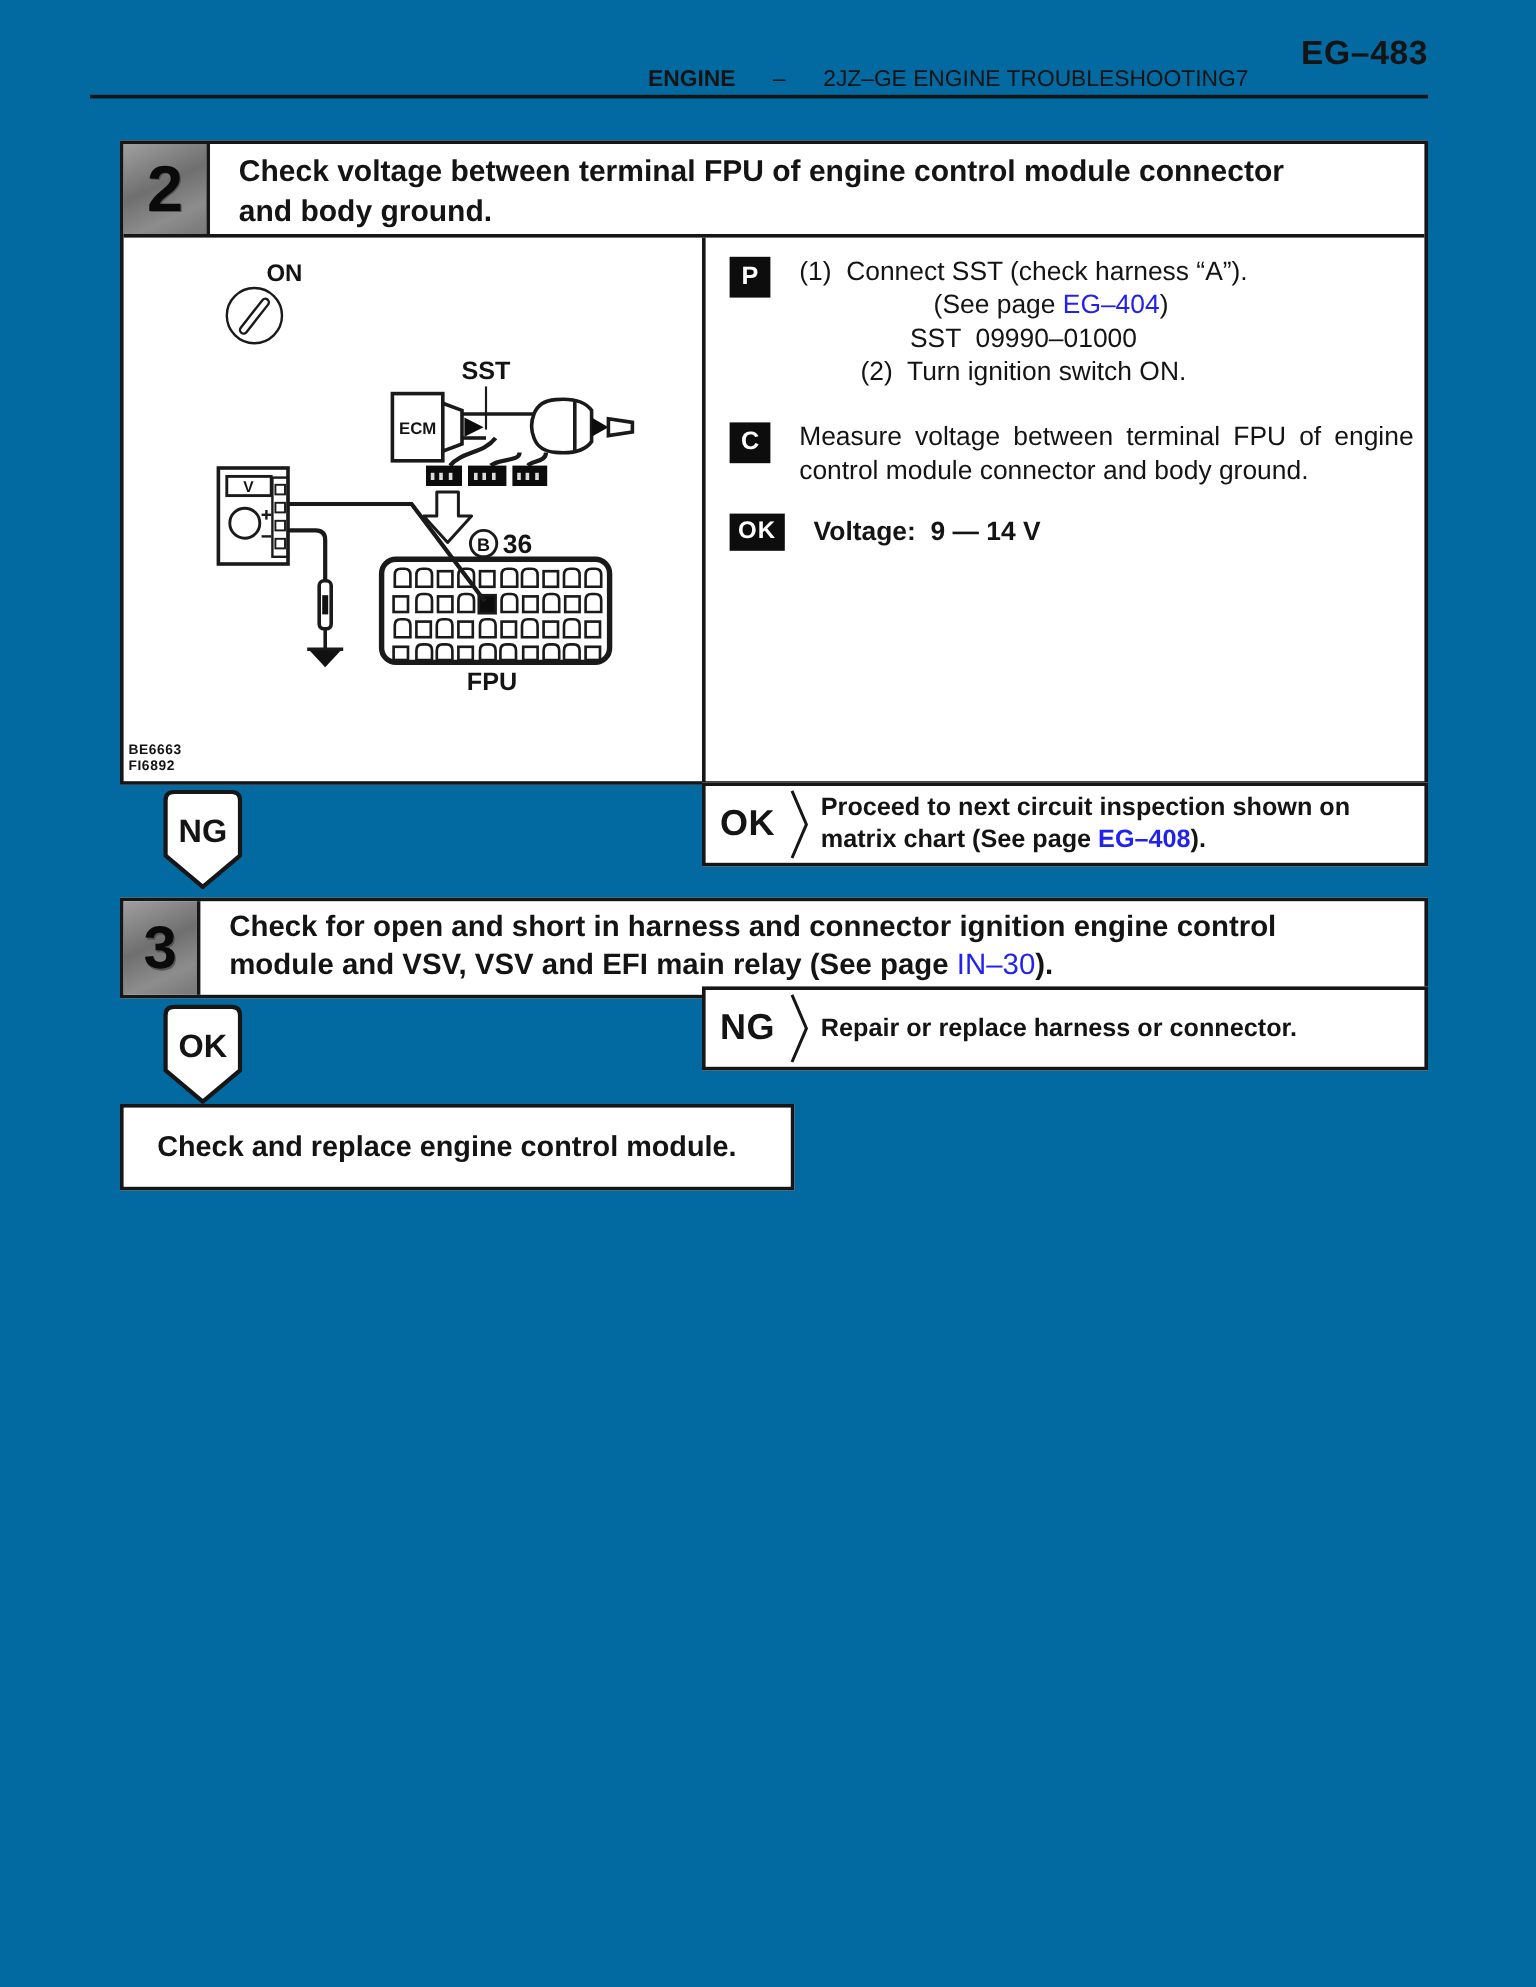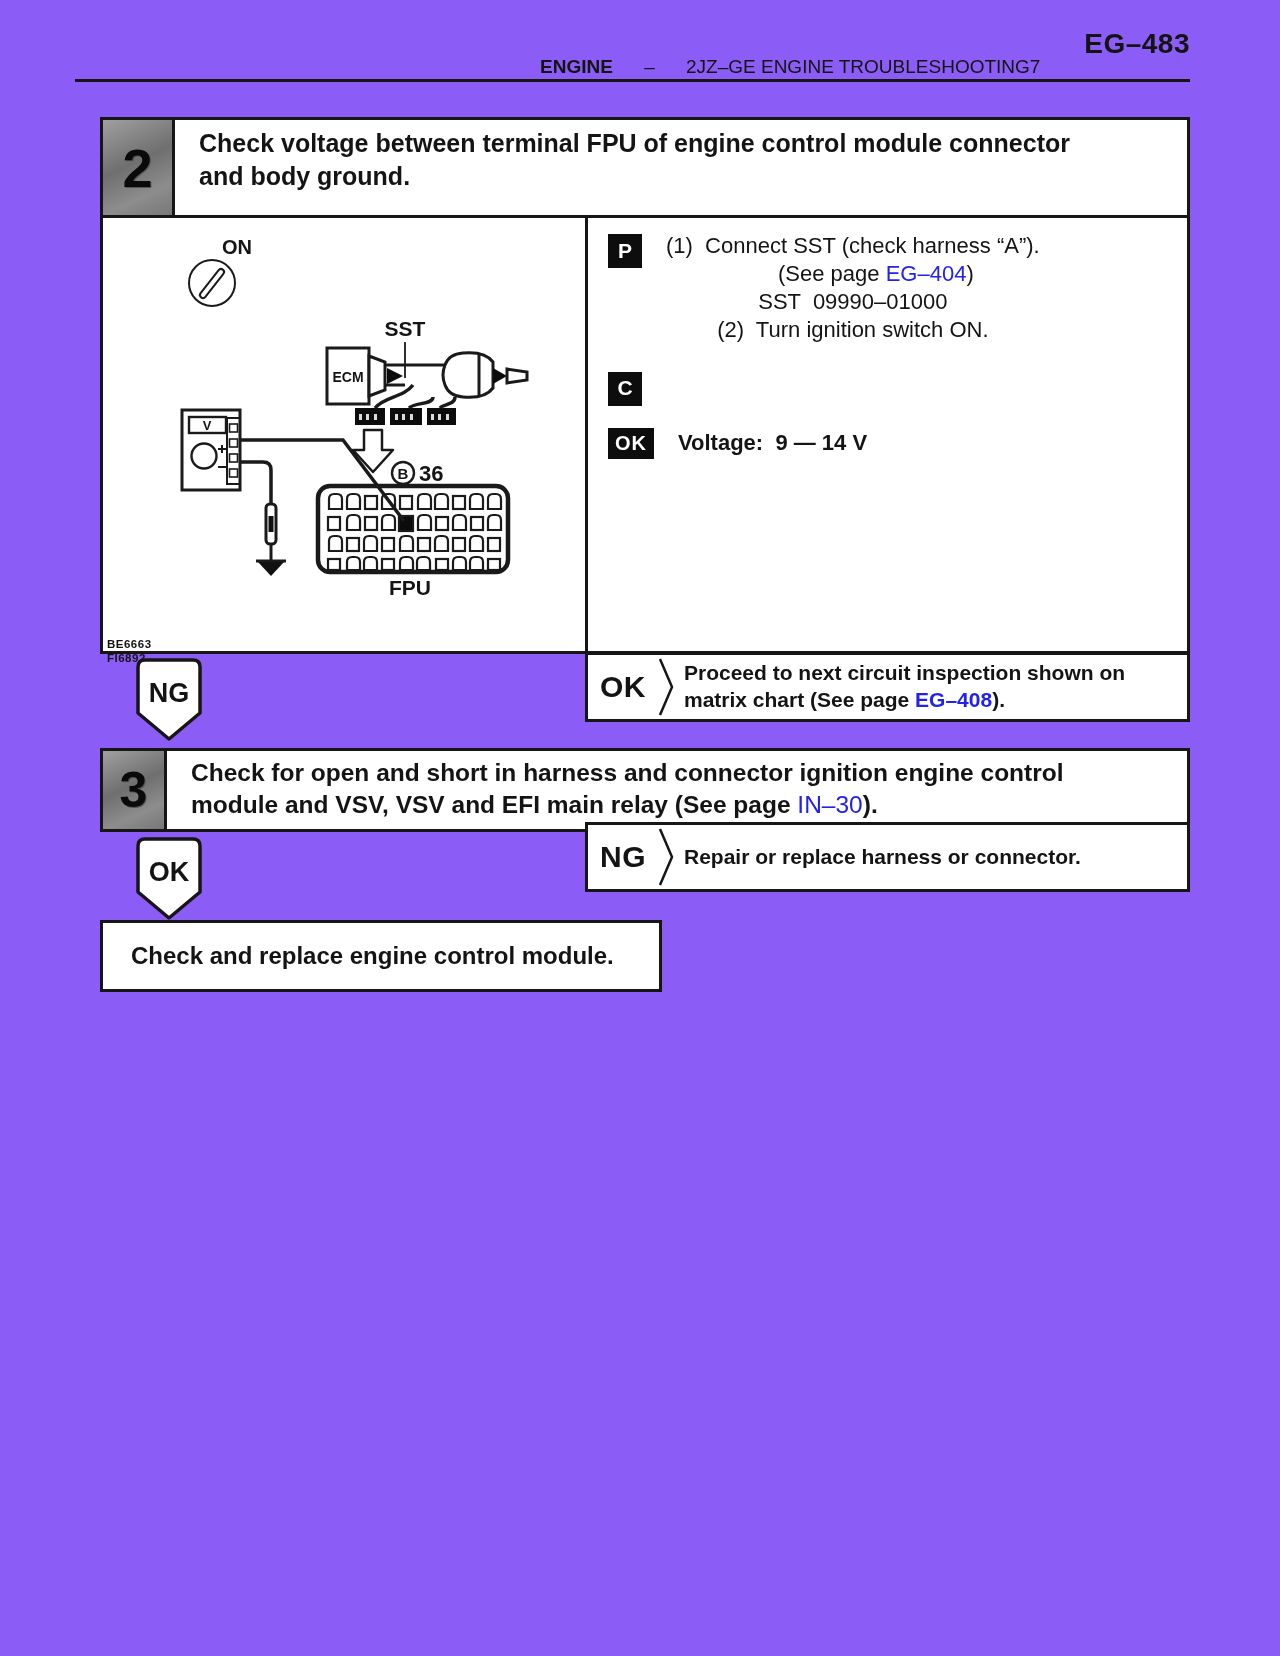--- a/index.html
+++ b/index.html
@@ -1,17 +1,17 @@
 <!DOCTYPE html>
 <html><head>
 <meta charset="utf-8">
 <style>
   html,body{margin:0;padding:0;background:#e8e8e8;}
   .page{
-    position:relative;width:1280px;height:1656px;background:#8b5cf6;
+    position:relative;width:1280px;height:1656px;background:#0369a1;
     font-family:"Liberation Sans", sans-serif;color:#141414;overflow:hidden;
     margin:0 auto;
   }
   *{box-sizing:border-box;}
   .pre{white-space:pre-wrap;}
   .link{color:#2222ee;}
   
   .page-number{position:absolute;top:28px;right:90px;font-size:28px;font-weight:bold;letter-spacing:.5px;}
   .running-header{position:absolute;top:56px;left:540px;font-size:19px;white-space:nowrap;}
   .running-header .sec{font-weight:bold;margin-top:40px;}
@@ -20,21 +20,21 @@
   
   .stepbox{position:absolute;left:100px;width:1090px;border:3px solid #161616;background:#fff;}
   .step-head{display:flex;border-bottom:3px solid #161616;}
   .step-tile{
     width:72px;flex:0 0 72px;border-right:3px solid #161616;
     background:linear-gradient(155deg,#a0a0a0 0%,#6f6f6f 45%,#8d8d8d 75%,#777 100%);
     background-blend-mode:multiply;
     color:#0a0a0a;font-size:54px;font-weight:900;display:flex;align-items:center;justify-content:center;
     text-shadow:1px 1px 0 #555;
   }
-  .step-title{padding:7px 14px 22px 24px;font-size:25px;font-weight:bold;line-height:1.32;}
+  .step-title{padding:7px 14px 2px 24px;font-size:25px;font-weight:bold;line-height:1.32;}
   
   .box2{top:117px;height:537px;}
   .box2-body{display:flex;height:458px;}
   .cell-diagram{width:485px;flex:0 0 485px;border-right:3px solid #161616;position:relative;}
   .cell-instructions{flex:1;padding:14px 14px 0 20px;font-size:22px;line-height:1.27;}
   .inst-row{display:flex;margin-bottom:20px;}
   .badge{
     flex:0 0 auto;width:34px;height:34px;background:#0d0d0d;color:#fff;
     font-weight:bold;font-size:21px;display:flex;align-items:center;justify-content:center;margin-top:2px;
   }
@@ -236,20 +236,21 @@
           <div class="badge">P</div>
           <div class="inst-text">
             <div class="pre">(1)  Connect SST (check harness “A”).</div>
             <div class="indent1"><span>(See page </span><span class="link">EG–404</span><span>)</span></div>
             <div class="pre">SST  09990–01000</div>
             <div class="pre">(2)  Turn ignition switch ON.</div>
           </div>
         </div>
         <div class="inst-row" style="margin-top:26px;">
           <div class="badge">C</div>
+          <div class="inst-text check-text">Measure voltage between terminal FPU of engine control module connector and body ground.</div>
         </div>
         <div class="inst-row" style="margin-top:14px;">
           <div class="badge wide">OK</div>
           <div class="inst-text spec-text pre">Voltage:  9 — 14 V</div>
         </div>
       </div>
     </div>
   </div>
 
   <svg class="flow-marker marker-ng1" viewBox="0 0 72 88">

